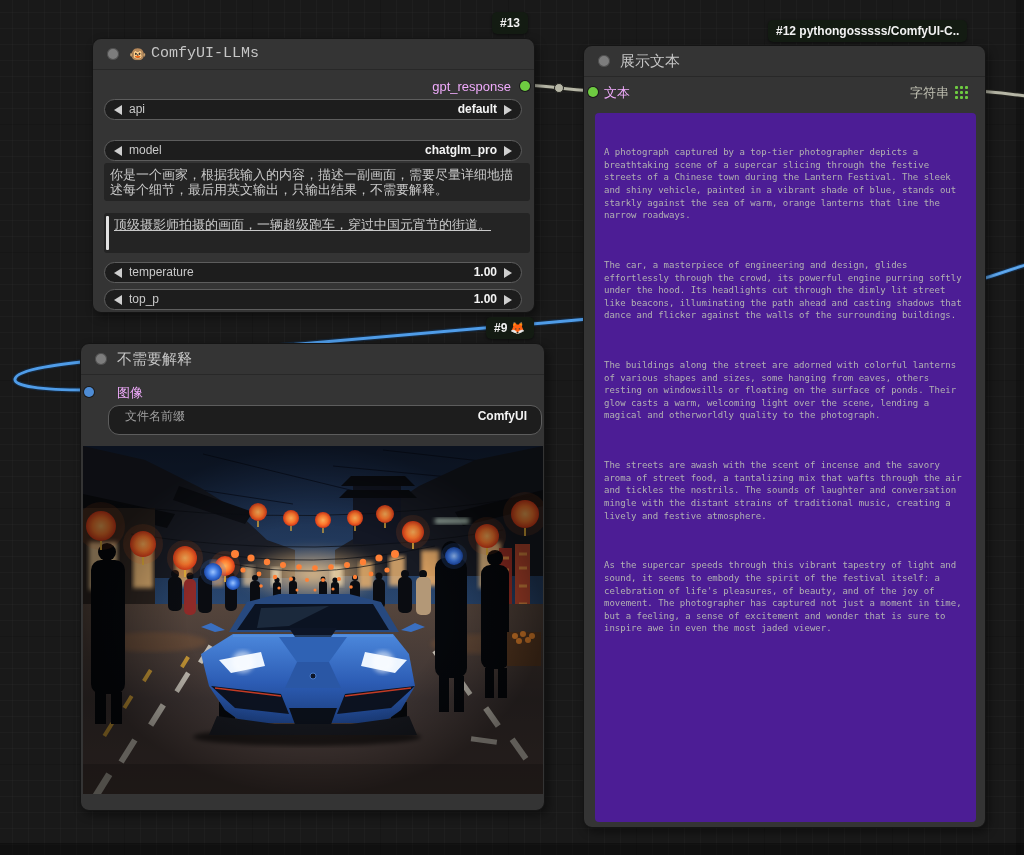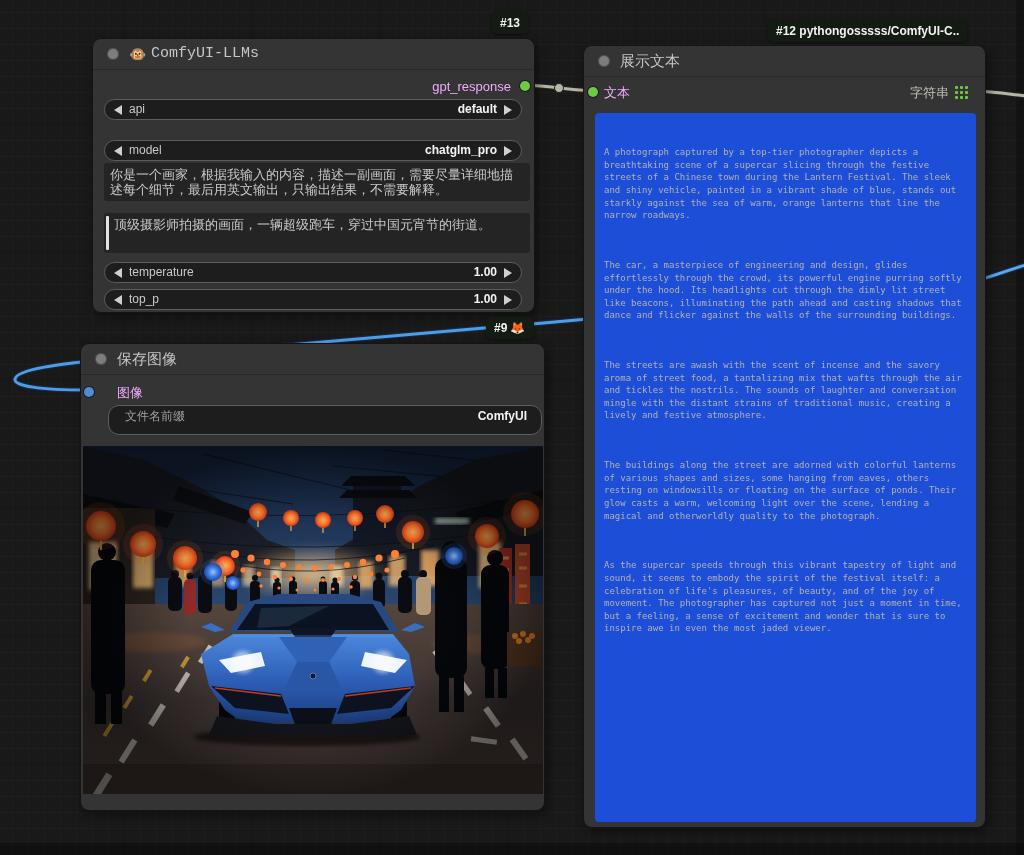--- a/index.html
+++ b/index.html
@@ -50,21 +50,21 @@
   .pill .plabel{position:absolute;left:24px;top:0;line-height:19px;font-size:12px;color:#c9c9c9;white-space:nowrap;}
   .pill .pvalue{position:absolute;right:24px;top:0;line-height:19px;font-size:12px;color:#f4f4f4;font-weight:bold;white-space:nowrap;}
   .pill.noarr .plabel{left:16px;color:#9f9f9f;font-weight:normal;}
   .pill.noarr .pvalue{right:14px;}
   .ta{
     position:absolute;background:#242424;border-radius:3px;color:#c9c9c9;
     font-size:13px;line-height:15px;padding:4px 6px;box-sizing:border-box;overflow:hidden;
   }
   .caret-bar{position:absolute;left:2px;top:3px;bottom:3px;width:3px;background:#e3e3e3;border-radius:1px;}
   .textbox{
-    position:absolute;background:#1d4ed8;border-radius:4px;color:#b2b2b2;
+    position:absolute;background:#4c1d95;border-radius:4px;color:#b2b2b2;
     font-family:"DejaVu Sans Mono",monospace;font-size:9px;line-height:12.6px;
     padding:8px 9px;box-sizing:border-box;overflow:hidden;white-space:pre-wrap;
   }
   .textbox .para{margin:0 0 12px 0;}
   .grid-icon{position:absolute;width:13px;height:13px;}
   .grid-icon i{position:absolute;width:3px;height:3px;background:#6ecb41;border-radius:1px;}
   .edge-band-bottom{position:absolute;left:0;right:0;top:843px;height:12px;background:rgba(0,0,0,.35);z-index:0;}
   .edge-band-right{position:absolute;top:0;bottom:0;left:1016px;width:8px;background:rgba(0,0,0,.22);z-index:0;}
 </style>
 </head>
@@ -116,21 +116,21 @@
     </div>
     <div class="pill" style="left:11px;top:87px;width:418px;margin-top:14px;">
       <span class="arrL"></span>
       <span class="plabel">model</span>
       <span class="pvalue">chatglm_pro</span>
       <span class="arrR"></span>
     </div>
 
     <div class="ta" style="left:11px;top:124px;width:426px;height:38px;">你是一个画家，根据我输入的内容，描述一副画面，需要尽量详细地描述每个细节，最后用英文输出，只输出结果，不需要解释。</div>
 
-    <div class="ta" style="left:11px;top:174px;width:426px;height:40px;">
+    <div class="ta" style="left:11px;top:174px;width:426px;height:40px;text-decoration:underline;">
       <span class="caret-bar"></span>
       <span style="display:block;margin-left:4px;">顶级摄影师拍摄的画面，一辆超级跑车，穿过中国元宵节的街道。</span>
     </div>
 
     <div class="pill" style="left:11px;top:223px;width:418px;">
       <span class="arrL"></span>
       <span class="plabel">temperature</span>
       <span class="pvalue">1.00</span>
       <span class="arrR"></span>
     </div>
@@ -143,21 +143,21 @@
   </div>
 
   <div class="badge" style="left:486px;top:317px;">
     <span>#9</span>
     <span>🦊</span>
   </div>
 
   <div class="node" style="left:80px;top:343px;width:465px;height:468px;">
     <div class="node-title">
       <span class="title-dot"></span>
-      <span class="title-text">保存图像</span>
+      <span class="title-text">不需要解释</span>
     </div>
 
     <span class="slot-dot" style="left:3px;top:43px;background:#4e8cd5;"></span>
     <span class="slot-label" style="left:36px;top:40px;">图像</span>
 
     <div class="pill noarr" style="left:27px;top:61px;width:434px;height:30px;">
       <span class="plabel" style="line-height:21px;">文件名前缀</span>
       <span class="pvalue" style="line-height:21px;">ComfyUI</span>
     </div>
 
@@ -449,18 +449,18 @@
         <i style="left:5px;top:5px"></i>
         <i style="left:10px;top:5px"></i>
       <i style="left:0;top:10px"></i>
         <i style="left:5px;top:10px"></i>
         <i style="left:10px;top:10px"></i>
     </span>
 
     <div class="textbox" style="left:11px;top:67px;width:381px;height:709px;">
       <p class="para">A photograph captured by a top-tier photographer depicts a breathtaking scene of a supercar slicing through the festive streets of a Chinese town during the Lantern Festival. The sleek and shiny vehicle, painted in a vibrant shade of blue, stands out starkly against the sea of warm, orange lanterns that line the narrow roadways.</p>
       <p class="para">The car, a masterpiece of engineering and design, glides effortlessly through the crowd, its powerful engine purring softly under the hood. Its headlights cut through the dimly lit street like beacons, illuminating the path ahead and casting shadows that dance and flicker against the walls of the surrounding buildings.</p>
+      <p class="para">The buildings along the street are adorned with colorful lanterns of various shapes and sizes, some hanging from eaves, others resting on windowsills or floating on the surface of ponds. Their glow casts a warm, welcoming light over the scene, lending a magical and otherworldly quality to the photograph.</p>
       <p class="para">The streets are awash with the scent of incense and the savory aroma of street food, a tantalizing mix that wafts through the air and tickles the nostrils. The sounds of laughter and conversation mingle with the distant strains of traditional music, creating a lively and festive atmosphere.</p>
-      <p class="para">The buildings along the street are adorned with colorful lanterns of various shapes and sizes, some hanging from eaves, others resting on windowsills or floating on the surface of ponds. Their glow casts a warm, welcoming light over the scene, lending a magical and otherworldly quality to the photograph.</p>
       <p class="para">As the supercar speeds through this vibrant tapestry of light and sound, it seems to embody the spirit of the festival itself: a celebration of life's pleasures, of beauty, and of the joy of movement. The photographer has captured not just a moment in time, but a feeling, a sense of excitement and wonder that is sure to inspire awe in even the most jaded viewer.</p>
     </div>
   </div>
 </div>
 
 </body></html>

